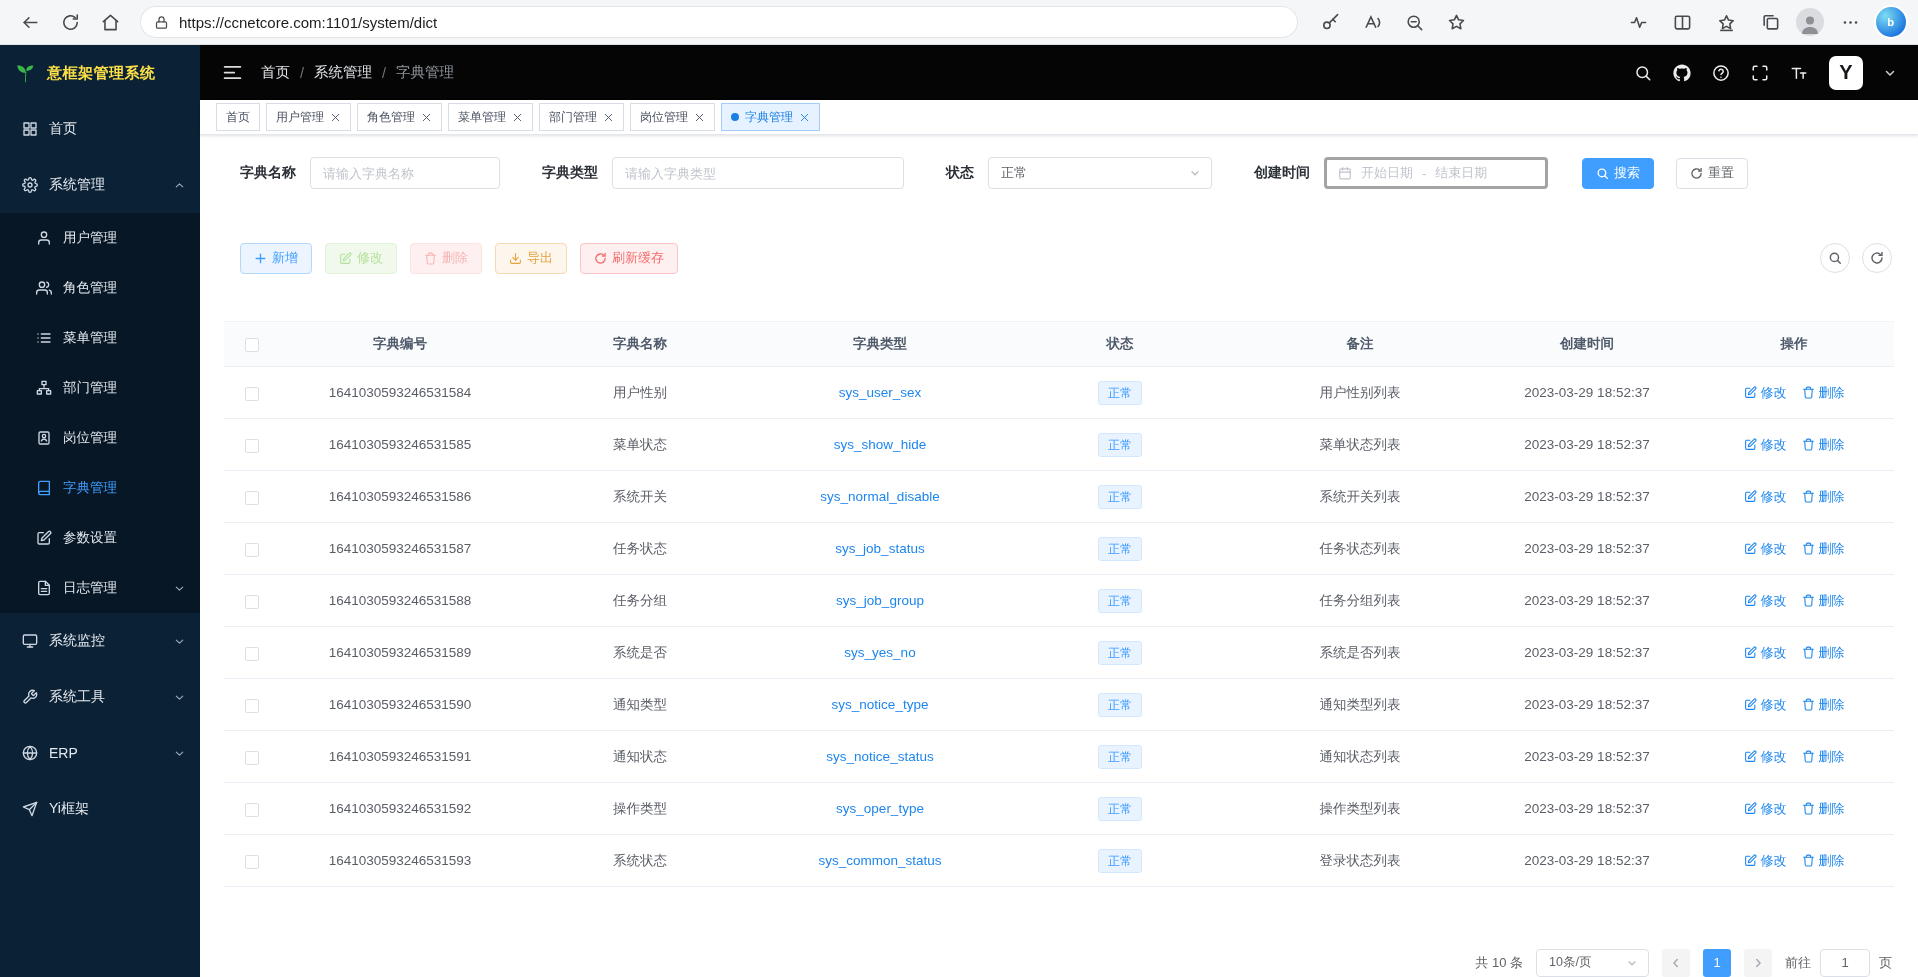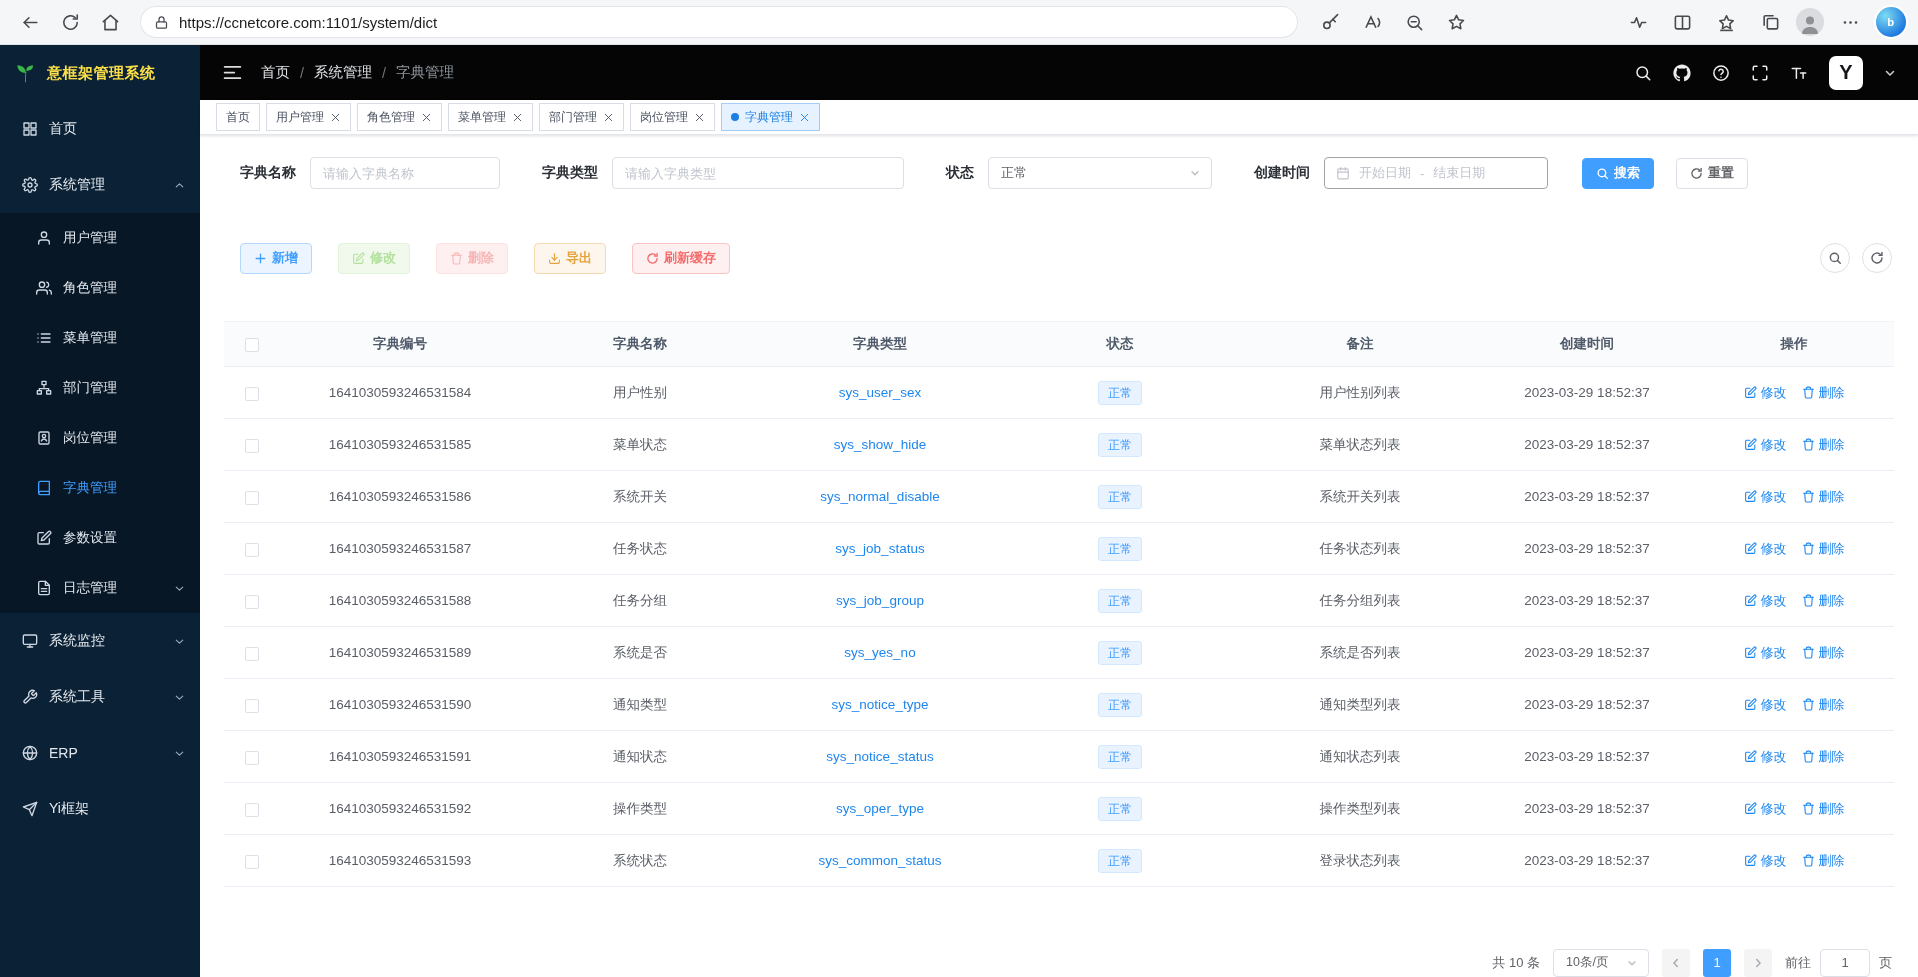--- a/index.html
+++ b/index.html
@@ -66,51 +66,51 @@
   
   .content{flex:1;background:#fff;padding:20px 24px 0;overflow:hidden;display:flex;flex-direction:column;justify-content:space-between;}
   .filter-row{display:flex;align-items:center;margin:2px 0 20px 16px;}
   .f-group{display:flex;align-items:center;margin-right:42px;}
   .f-label{font-size:14px;font-weight:bold;color:#2b2f36;margin-right:14px;white-space:nowrap;}
   .text-input{height:32px;border:1px solid #dcdfe6;border-radius:4px;padding:0 12px;font-size:13px;color:#606266;outline:none;background:#fff;box-sizing:border-box;font-family:inherit;}
   .text-input::placeholder{color:#c0c4cc;}
   .select-box{height:32px;box-sizing:border-box;border:1px solid #dcdfe6;border-radius:4px;display:flex;align-items:center;justify-content:space-between;padding:0 10px 0 12px;font-size:13px;color:#606266;background:#fff;cursor:pointer;}
   .select-caret{color:#b8bcc4;display:flex;}
   .select-caret svg{width:12px;height:12px;}
-  .date-range{height:32px;box-sizing:border-box;border:1px solid #a3a3a3;border-radius:4px;display:flex;align-items:center;gap:9px;padding:0 11px;font-size:13px;color:#c0c4cc;background:#fff;cursor:pointer;}
+  .date-range{height:32px;box-sizing:border-box;border:3px solid #a3a3a3;border-radius:4px;display:flex;align-items:center;gap:9px;padding:0 11px;font-size:13px;color:#c0c4cc;background:#fff;cursor:pointer;}
   .date-range .cal{display:flex;color:#c0c4cc;}
   .date-range .cal svg{width:14px;height:14px;}
 
-  .btn{height:31px;border-radius:4px;padding:0 13px;font-size:13px;display:inline-flex;align-items:center;gap:5px;border:1px solid transparent;cursor:pointer;background:#fff;font-family:inherit;white-space:nowrap;font-weight:bold;}
+  .btn{height:31px;border-radius:4px;padding:0 13px;font-size:13px;display:inline-flex;align-items:center;gap:5px;border:1px solid transparent;cursor:pointer;background:#fff;font-family:inherit;white-space:nowrap;}
   .btn svg{width:13px;height:13px;}
   .btn-search{background:#409eff;border-color:#409eff;color:#fff;}
   .btn-reset{border-color:#dcdfe6;color:#606266;margin-left:22px;}
   .toolbar-row{display:flex;align-items:center;margin:0 0 14px 16px;}
-  .toolbar-row .btn{margin-right:26px;}
+  .toolbar-row .btn{margin-right:13px;}
   .b-add{background:#ecf5ff;border-color:#b3d8ff;color:#409eff;}
   .b-edit{background:#f0f9eb;border-color:#e1f3d8;color:#b3e19d;cursor:not-allowed;}
   .b-del{background:#fef0f0;border-color:#fde2e2;color:#f7b5b5;cursor:not-allowed;}
   .b-export{background:#fdf6ec;border-color:#f5dab1;color:#e6a23c;}
   .b-cache{background:#fef0f0;border-color:#fbc4c4;color:#f56c6c;}
   .tool-right{margin-left:auto;display:flex;gap:12px;margin-right:2px;}
   .circle-btn{width:30px;height:30px;border-radius:50%;border:1px solid #dcdfe6;background:#fff;color:#5f6368;display:flex;align-items:center;justify-content:center;cursor:pointer;padding:0;}
   .circle-btn svg{width:14px;height:14px;}
 
   table.grid{width:100%;border-collapse:collapse;table-layout:fixed;}
   .grid th{height:42px;font-size:13.5px;font-weight:bold;color:#4e5969;background:#fafbfc;border-bottom:1px solid #ebeef5;border-top:1px solid #f2f3f5;text-align:center;}
   .grid td{height:49px;font-size:13.5px;color:#5a5e66;border-bottom:1px solid #ebeef5;text-align:center;white-space:nowrap;overflow:hidden;}
   .cb{width:14px;height:14px;appearance:none;-webkit-appearance:none;border:1px solid #dcdfe6;border-radius:2px;background:#fff;cursor:pointer;vertical-align:middle;margin:0;}
   .type-link{color:#1d86ee;cursor:pointer;}
   .status-tag{display:inline-block;padding:0 9px;height:24px;line-height:22px;background:#e8f3ff;border:1px solid #d3e8fd;color:#3d9aff;border-radius:3px;font-size:12px;box-sizing:border-box;}
   .ops .op-link{color:#1d86ee;display:inline-flex;align-items:center;gap:4px;cursor:pointer;font-size:13px;}
   .ops .op-link+.op-link{margin-left:15px;}
   .op-link svg{width:13px;height:13px;}
 
   .pagination{display:flex;align-items:center;justify-content:flex-end;gap:13px;margin:28px 2px 0 0;font-size:13px;color:#606266;}
-  .page-size{width:96px;}
+  .page-size{width:113px;}
   .page-btn{min-width:28px;height:28px;background:#f4f4f5;border-radius:3px;display:flex;align-items:center;justify-content:center;color:#a8abb2;cursor:pointer;border:none;padding:0;}
   .page-btn svg{width:12px;height:12px;}
   .page-btn.current{background:#409eff;color:#fff;font-size:13px;}
   .goto{display:flex;align-items:center;gap:9px;}
   .goto-input{width:50px;height:28px;border:1px solid #dcdfe6;border-radius:4px;text-align:center;font-size:13px;color:#606266;outline:none;box-sizing:border-box;font-family:inherit;}
 </style>
 </head>
 <body>
 
 <div class="screen">

